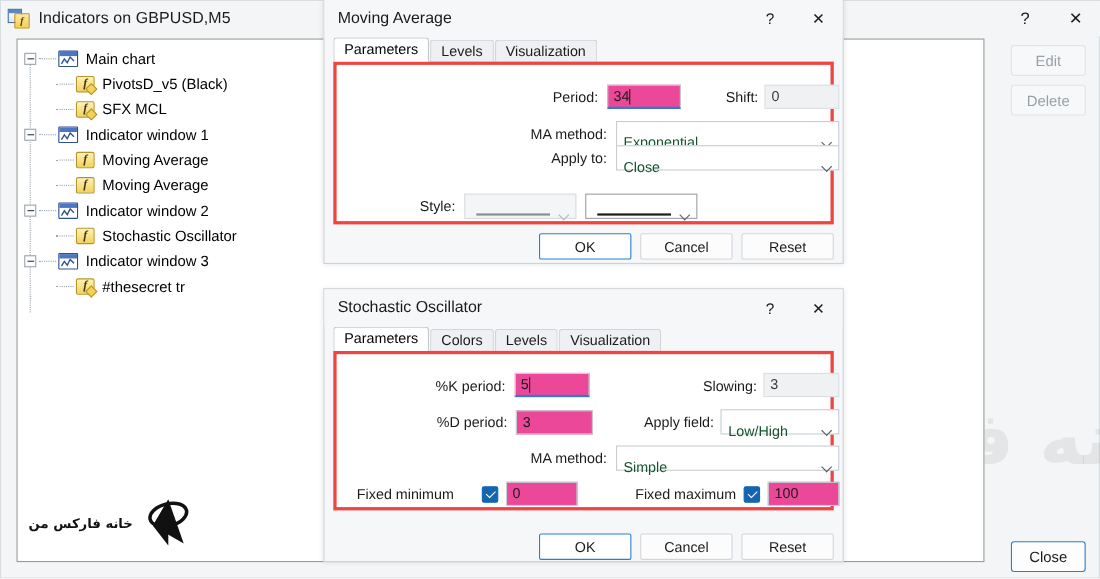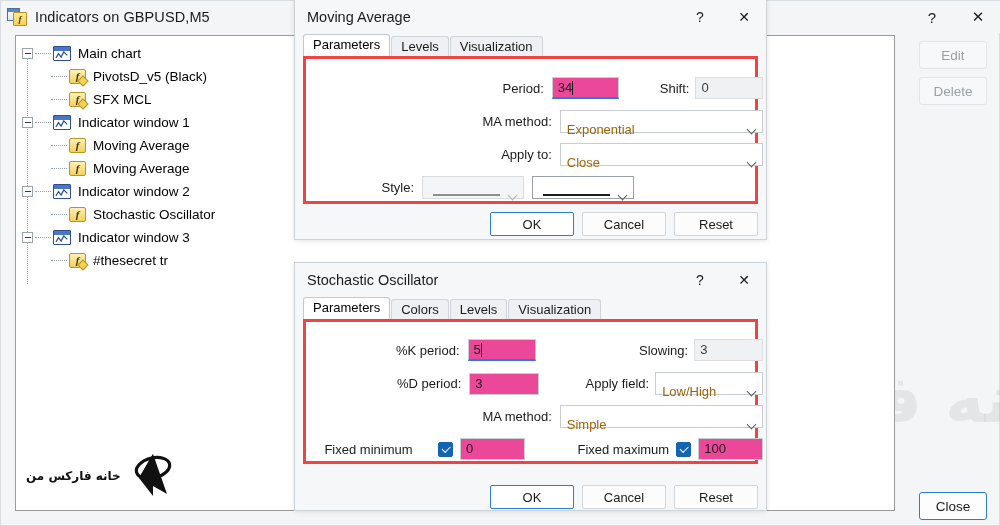--- a/index.html
+++ b/index.html
@@ -200,21 +200,21 @@
     display: inline-block; width: 1px; height: 14px;
     background: #1b1b1b; vertical-align: -3px; margin-left: 0px;
   }
   .tinput.disabled {
     background: #f0f1f3; border-color: #dcdfe2; color: #3c3c3c;
   }
 
   .tselect {
     height: 23px; box-sizing: border-box;
     background: #ffffff; border: 1px solid #c8cdd2;
-    font-size: 13px; color: #a16207;
+    font-size: 13px; color: #14532d;
     display: flex; align-items: center; padding: 16px 4px 0 6px;
     position: relative;
   }
   .tselect .chev {
     margin-left: auto; width: 11px; height: 11px; position: relative;
   }
   .tselect .chev::before {
     content: ""; position: absolute; left: 1px; top: 2px;
     width: 6px; height: 6px;
     border-left: 1.3px solid #5a6067; border-bottom: 1.3px solid #5a6067;
@@ -435,21 +435,21 @@
       </div>
 
       <div class="row" style="left:0; top:51px; width:457px;">
         <div class="flabel" style="width:248px;">MA method:</div>
         <div class="tselect" style="width:205px; margin-left:8px;">
           <span>Exponential</span>
           <span class="chev"></span>
         </div>
       </div>
 
-      <div class="row" style="left:0; top:84px; width:457px;">
+      <div class="row" style="left:0; top:73px; width:457px;">
         <div class="flabel" style="width:248px;">Apply to:</div>
         <div class="tselect" style="width:205px; margin-left:8px;">
           <span>Close</span>
           <span class="chev"></span>
         </div>
       </div>
 
       <div class="row" style="left:0; top:117px; width:457px;">
         <div class="flabel" style="width:108px;">Style:</div>
         <div class="tselect disabled" style="width:102px; margin-left:8px;">

